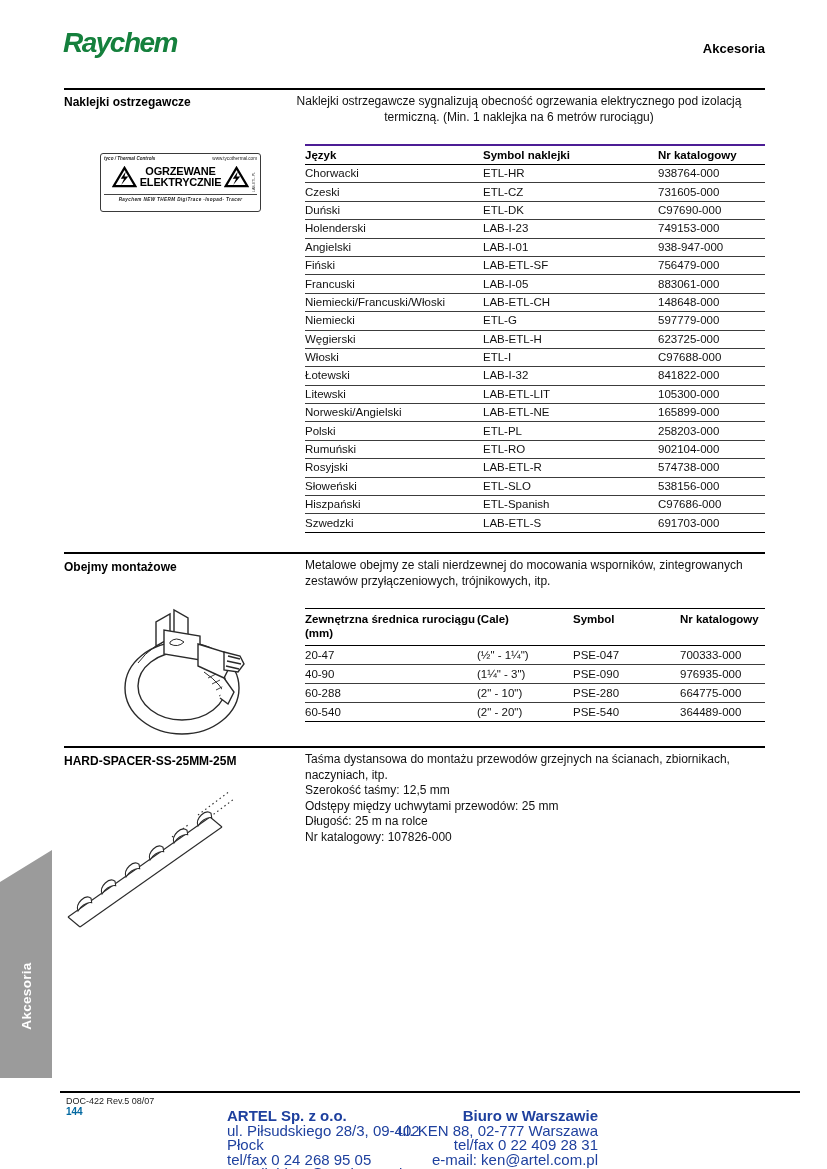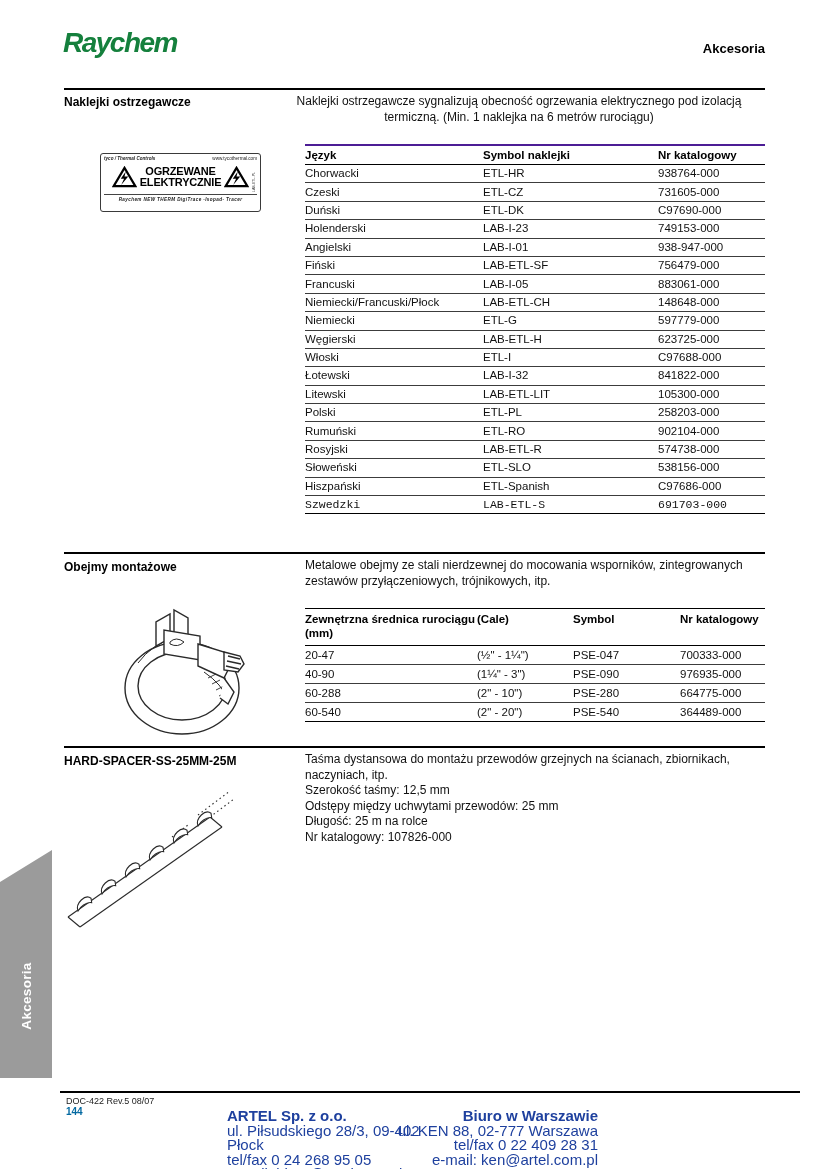--- a/index.html
+++ b/index.html
@@ -29,21 +29,21 @@
   .lbl-side{position:absolute;right:-4px;top:26px;transform:rotate(-90deg);font-size:3.6px;color:#333;}
   .lbl-bottom{border-top:0.9px solid #444;margin-top:2px;padding-top:1.5px;text-align:center;
               font-size:4.6px;font-weight:bold;font-style:italic;letter-spacing:0.4px;color:#222;}
 
   
   table{border-collapse:collapse;table-layout:fixed;width:460px;font-size:11.5px;color:#111;}
   th{text-align:left;font-weight:bold;padding:0;color:#000;}
   td{padding:0;}
   .t1 th{border-top:2px solid #4c1d95;border-bottom:1.7px solid #000;height:18px;vertical-align:middle;}
   .t1 td{border-bottom:1px solid #3c3c3c;height:17.4px;line-height:17px;vertical-align:middle;}
-  .t1 tr:last-child td{border-bottom:1.7px solid #000;font-family:Liberation Mono, monospace;}
+  .t1 tr:last-child td{border-bottom:1.7px solid #000;}
   .t2 th{border-top:1.7px solid #000;border-bottom:1.7px solid #000;height:33px;vertical-align:top;padding-top:3px;line-height:14px;}
   .t2 td{border-bottom:1px solid #3c3c3c;height:18px;line-height:18px;vertical-align:middle;}
   .t2 tr:last-child td{border-bottom:1.7px solid #000;}
 
   
   .spec-line{font-size:12px;line-height:15.5px;color:#111;}
 
   
   .tab{left:0;top:850px;width:52px;height:228px;background:#9b9b9b;
        -webkit-clip-path:polygon(0 32px,100% 0,100% 100%,0 100%);
@@ -146,21 +146,21 @@
           <td>756479-000</td>
         </tr>
 
         <tr>
           <td>Francuski</td>
           <td>LAB-I-05</td>
           <td>883061-000</td>
         </tr>
 
         <tr>
-          <td>Niemiecki/Francuski/Płock</td>
+          <td>Niemiecki/Francuski/Włoski</td>
           <td>LAB-ETL-CH</td>
           <td>148648-000</td>
         </tr>
 
         <tr>
           <td>Niemiecki</td>
           <td>ETL-G</td>
           <td>597779-000</td>
         </tr>
 
@@ -182,20 +182,25 @@
           <td>841822-000</td>
         </tr>
 
         <tr>
           <td>Litewski</td>
           <td>LAB-ETL-LIT</td>
           <td>105300-000</td>
         </tr>
 
 
+        <tr>
+          <td>Norweski/Angielski</td>
+          <td>LAB-ETL-NE</td>
+          <td>165899-000</td>
+        </tr>
 
         <tr>
           <td>Polski</td>
           <td>ETL-PL</td>
           <td>258203-000</td>
         </tr>
 
         <tr>
           <td>Rumuński</td>
           <td>ETL-RO</td>

